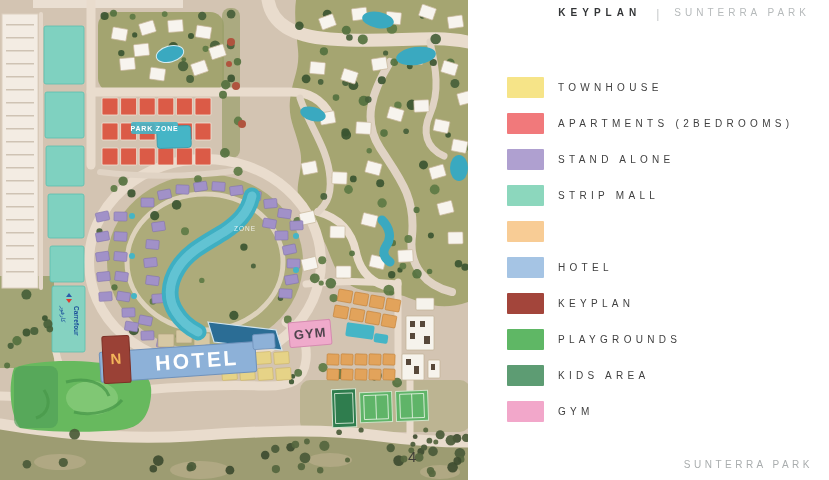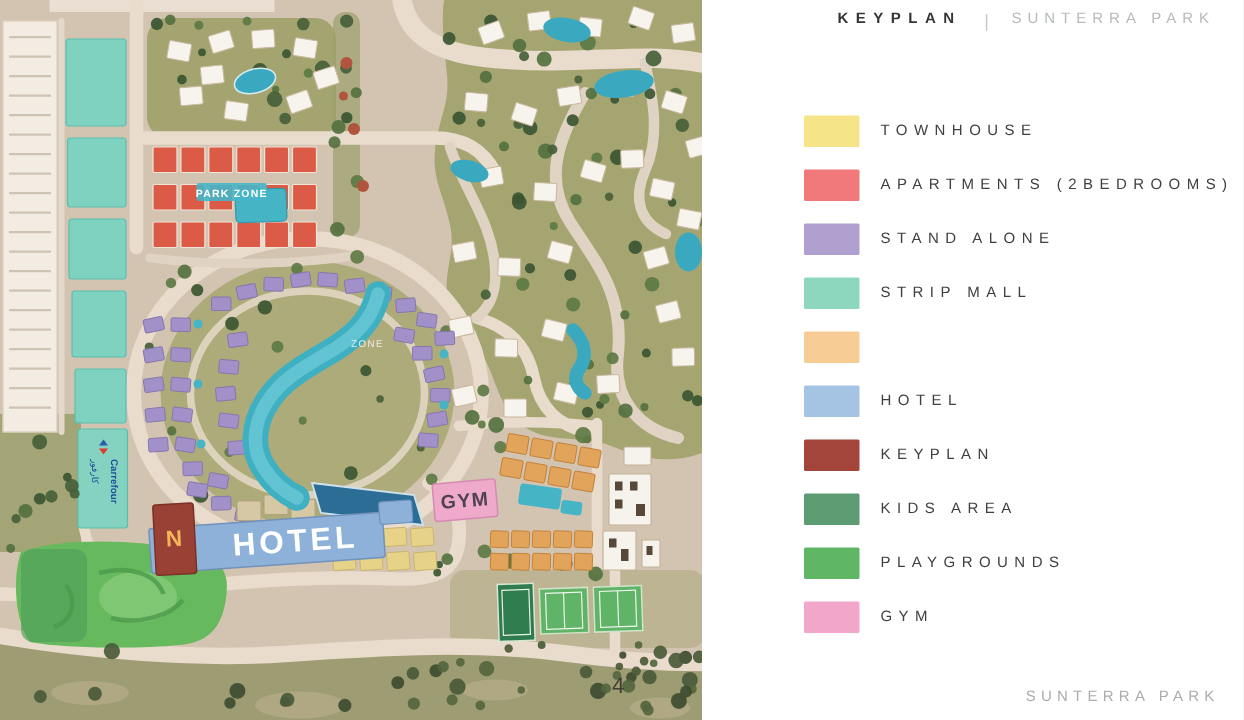--- a/index.html
+++ b/index.html
@@ -3,21 +3,21 @@
 <meta charset="utf-8">
 <style>
   html,body{margin:0;padding:0;background:#fff;font-family:"Liberation Sans",sans-serif;}
   .page{position:relative;width:829px;height:480px;background:#ffffff;overflow:hidden;}
   .map-wrap{position:absolute;left:0;top:0;width:468px;height:480px;}
   .map-wrap svg{display:block;}
   .header{position:absolute;right:19px;top:7px;display:flex;align-items:flex-start;gap:15px;}
   .header .t1{font-size:10px;font-weight:bold;letter-spacing:5px;color:#333537;}
   .header .sep{font-size:12px;font-weight:300;color:#c6c9ca;}
   .header .t2{font-size:10px;letter-spacing:4px;color:#b6babb;}
-  .legend{position:absolute;left:536px;top:69px;}
+  .legend{position:absolute;left:507px;top:69px;}
   .legend-row{display:flex;align-items:center;height:36px;}
   .legend-row .swatch{width:37px;height:21px;border-radius:1px;margin-right:14px;flex:0 0 auto;}
   .legend-row .lab{font-size:10px;font-weight:500;letter-spacing:4.3px;color:#3f3f3f;white-space:nowrap;padding-top:1px;}
   .footer{position:absolute;right:16px;top:459px;font-size:10px;letter-spacing:3.5px;color:#a9adae;}
 </style>
 </head>
 <body>
 
 <div class="page">
 
@@ -534,27 +534,27 @@
     </div>
     <div class="legend-row">
       <div class="swatch" style="background: rgb(165, 196, 228);"></div>
       <span class="lab">HOTEL</span>
     </div>
     <div class="legend-row">
       <div class="swatch" style="background: rgb(163, 69, 59);"></div>
       <span class="lab">KEYPLAN</span>
     </div>
     <div class="legend-row">
+      <div class="swatch" style="background: rgb(95, 183, 101);"></div>
+      <span class="lab">PLAYGROUNDS</span>
+    </div>
+    <div class="legend-row">
       <div class="swatch" style="background: rgb(93, 156, 115);"></div>
       <span class="lab">KIDS AREA</span>
     </div>
     <div class="legend-row">
-      <div class="swatch" style="background: rgb(95, 183, 101);"></div>
-      <span class="lab">PLAYGROUNDS</span>
-    </div>
-    <div class="legend-row">
       <div class="swatch" style="background: rgb(242, 167, 202);"></div>
       <span class="lab">GYM</span>
     </div>
   </div>
 
   <div class="footer">SUNTERRA PARK</div>
 </div>
 
 </body></html>

